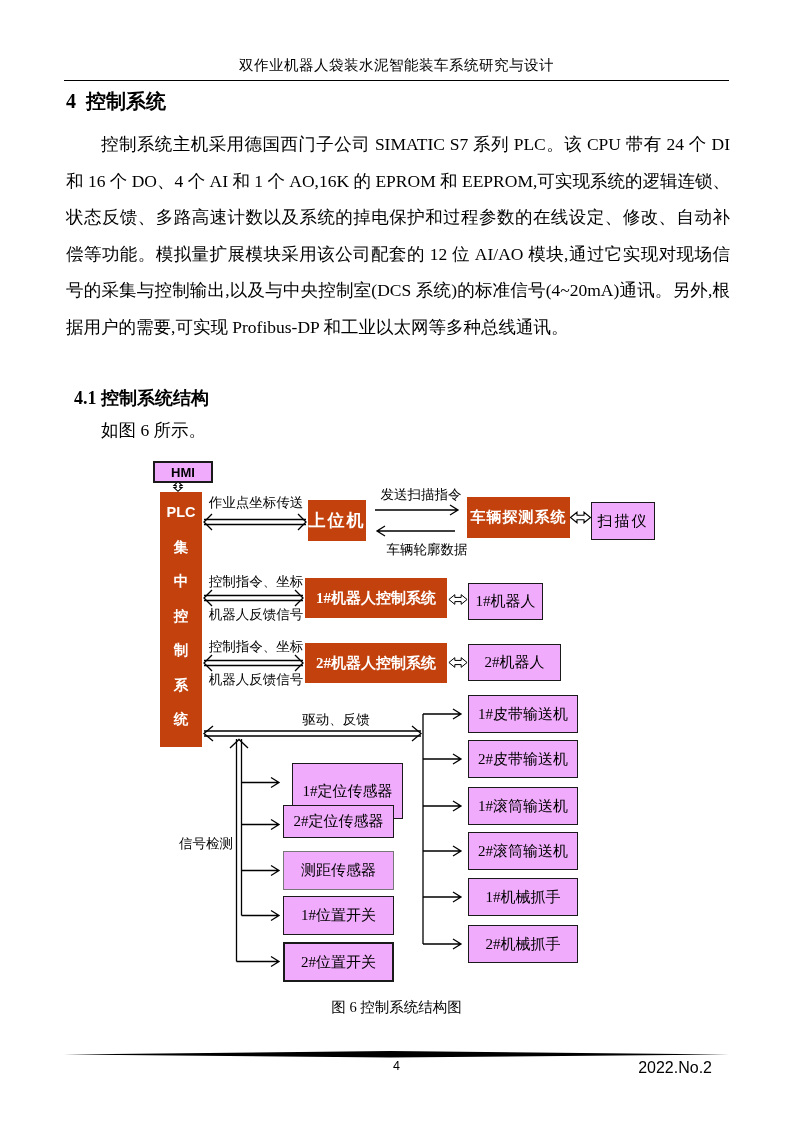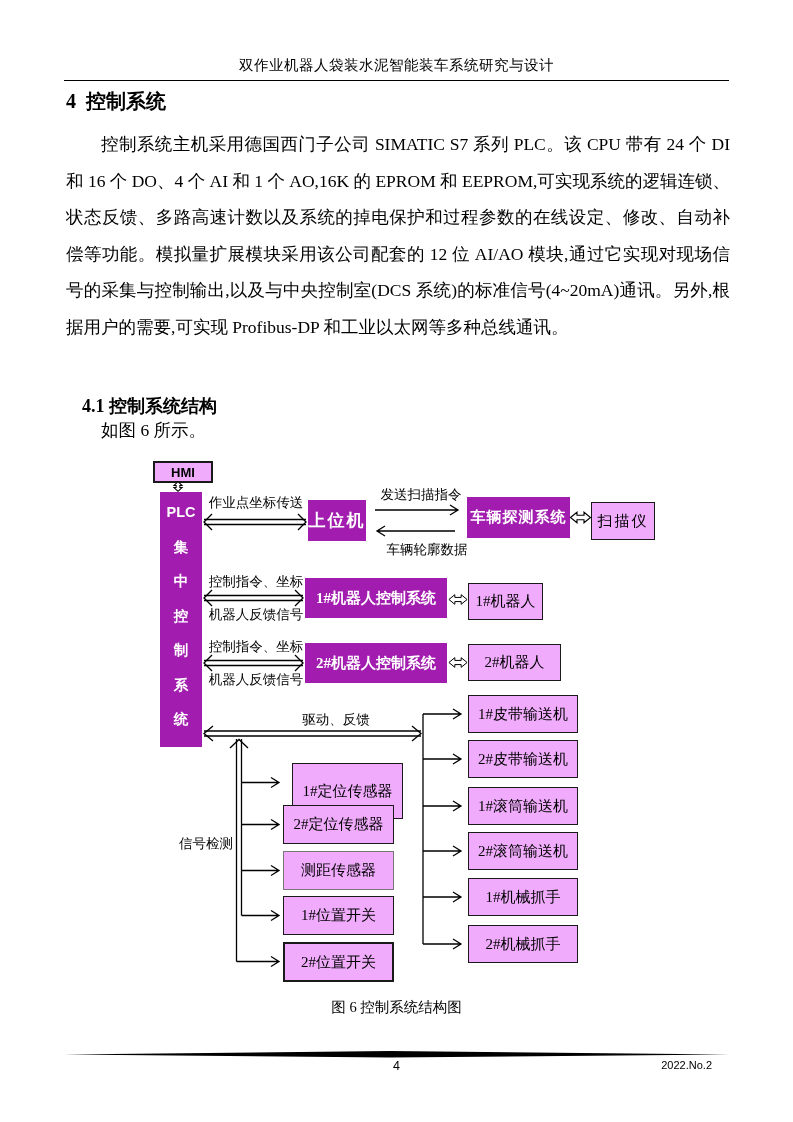--- a/index.html
+++ b/index.html
@@ -8,32 +8,32 @@
     font-family:"Liberation Serif","DejaVu Serif",serif;color:#000;overflow:hidden;
   }
   
   .header-title{position:absolute;left:64px;width:665px;top:56px;text-align:center;
     font-size:14.5px;letter-spacing:0.5px;}
   .header-rule{position:absolute;left:64px;width:665px;top:80px;border-top:1.6px solid #000;}
   .footer-rule{position:absolute;left:0;top:0;}
   .footer-page{position:absolute;left:0;width:793px;top:1059px;text-align:center;
     font-family:"Liberation Sans","DejaVu Sans",sans-serif;font-size:12.5px;}
   .footer-issue{position:absolute;right:81px;top:1059px;
-    font-family:"Liberation Sans","DejaVu Sans",sans-serif;font-size:11px;}
+    font-family:"Liberation Sans","DejaVu Sans",sans-serif;font-size:16px;}
   
   .h-sec{position:absolute;left:66px;top:88px;margin:0;font-size:20px;font-weight:bold;white-space:pre;}
   .body-par{position:absolute;left:66px;top:126px;width:664px;margin:0;
     font-size:17.5px;line-height:36.6px;text-align:justify;text-indent:2em;}
-  .h-sub{position:absolute;left:66px;top:378px;margin:16px;font-size:18px;font-weight:bold;white-space:pre;}
+  .h-sub{position:absolute;left:66px;top:378px;margin:8px;font-size:18px;font-weight:bold;white-space:pre;}
   .fig-intro{position:absolute;left:66px;top:418px;margin:0;font-size:17.5px;text-indent:2em;}
   .fig-caption{position:absolute;left:0;width:793px;top:998px;text-align:center;font-size:14.5px;}
   
   .diagram{position:absolute;left:0;top:0;width:793px;height:1122px;}
   .overlay{position:absolute;left:0;top:0;}
-  .bbox{position:absolute;background:#a21caf;color:#fff;display:flex;align-items:center;
+  .bbox{position:absolute;background:#c2410c;color:#fff;display:flex;align-items:center;
     justify-content:center;font-weight:bold;font-size:15px;white-space:nowrap;}
   .wbox{position:absolute;background:#f0abfc;border:1.5px solid #1a1a1a;display:flex;align-items:center;
     justify-content:center;font-size:15px;white-space:nowrap;box-sizing:border-box;}
   .dlb{position:absolute;font-size:13.5px;text-align:center;white-space:nowrap;}
   .ba{position:absolute;}
   #b-hmi{left:153px;top:461px;width:60px;height:22px;border-width:2px;
     font-family:"Liberation Sans","DejaVu Sans",sans-serif;font-weight:bold;font-size:13px;}
   #b-plc{left:160px;top:492px;width:42px;height:255px;line-height:34.5px;white-space:pre-line;
     text-align:center;display:block;padding-top:3px;box-sizing:border-box;font-size:14.5px;
     font-family:"Liberation Sans","DejaVu Sans",sans-serif;}
@@ -44,21 +44,21 @@
   #b-r1{left:468px;top:583px;width:75px;height:37px;}
   #b-r2c{left:305px;top:643px;width:142px;height:40px;}
   #b-r2{left:468px;top:644px;width:93px;height:37px;}
   #b-belt1{left:468px;top:695px;width:110px;height:38px;}
   #b-belt2{left:468px;top:740px;width:110px;height:38px;}
   #b-roll1{left:468px;top:787px;width:110px;height:38px;}
   #b-roll2{left:468px;top:832px;width:110px;height:38px;}
   #b-grip1{left:468px;top:878px;width:110px;height:38px;}
   #b-grip2{left:468px;top:925px;width:110px;height:38px;}
   #b-ps1{left:292px;top:763px;width:111px;height:56px;}
-  #b-ps2{left:283px;top:805px;width:111px;height:39px;}
+  #b-ps2{left:283px;top:805px;width:111px;height:33px;}
   #b-rng{left:283px;top:851px;width:111px;height:39px;border-width:1px;border-color:#777;}
   #b-sw1{left:283px;top:896px;width:111px;height:39px;font-family:Liberation Serif, serif;}
   #b-sw2{left:283px;top:942px;width:111px;height:40px;border-width:2px;}
   #l-job{left:206px;top:494px;width:100px;}
   #l-scan{left:377px;top:486px;width:88px;}
   #l-prof{left:383px;top:541px;width:88px;}
   #l-cmd1{left:206px;top:573px;width:100px;}
   #l-fb1{left:206px;top:606px;width:100px;}
   #l-cmd2{left:206px;top:638px;width:100px;}
   #l-fb2{left:206px;top:671px;width:100px;}

